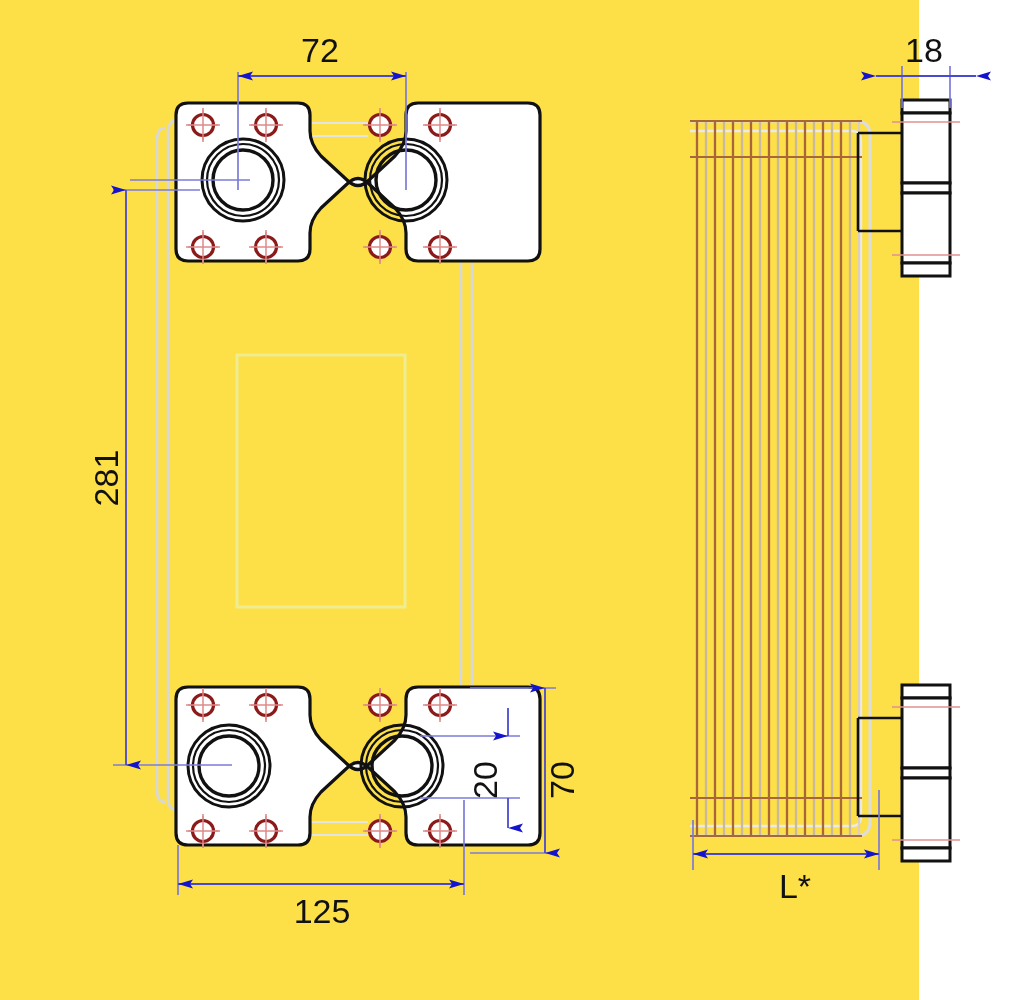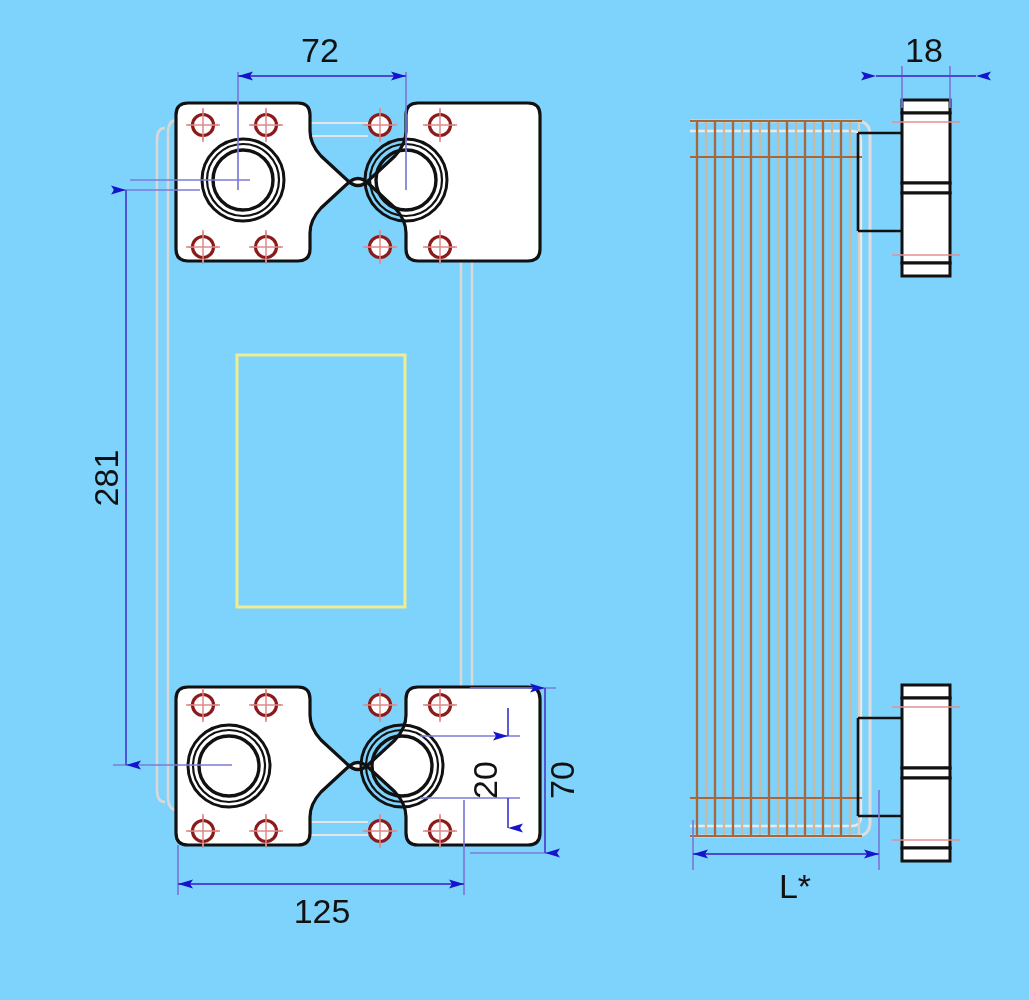--- a/index.html
+++ b/index.html
@@ -8,23 +8,23 @@
     background: #ffffff;
   }
   body {
     width: 1029px;
     height: 1000px;
     font-family: "Liberation Sans", sans-serif;
     overflow: hidden;
   }
   #drawing-root {
     position: relative;
-    width: 1029px;
+    width: 919px;
     height: 1000px;
-    background: #7dd3fc;
+    background: #fde047;
     text-align: right;
   }
   svg.cad {
     position: absolute;
     left: 0;
     top: 0;
     width: 1029px;
     height: 1000px;
   }
   .dim-text {

